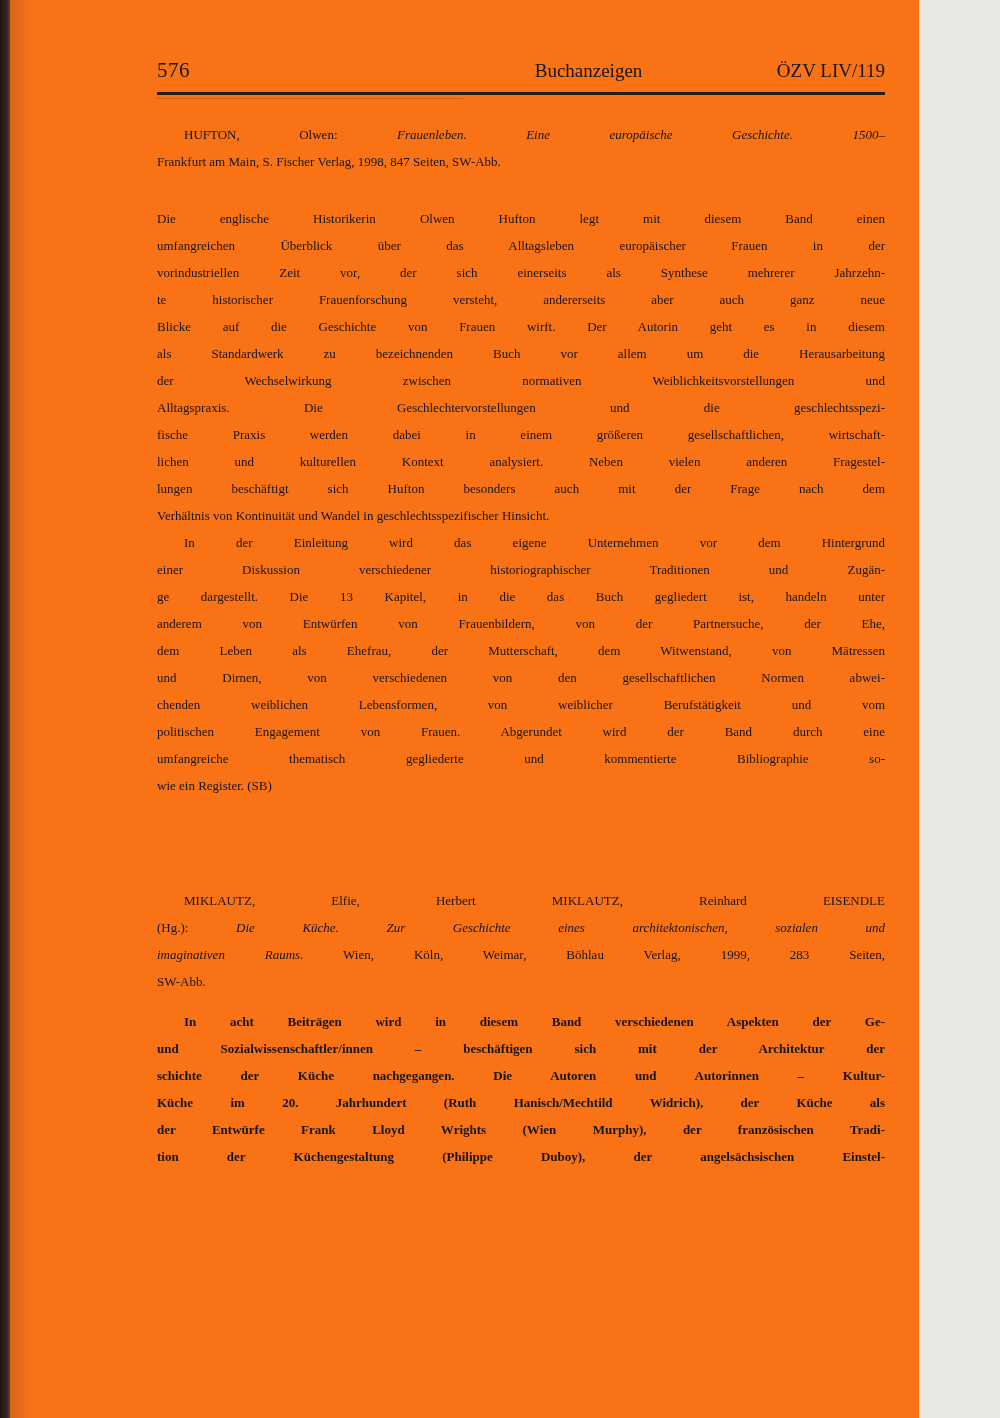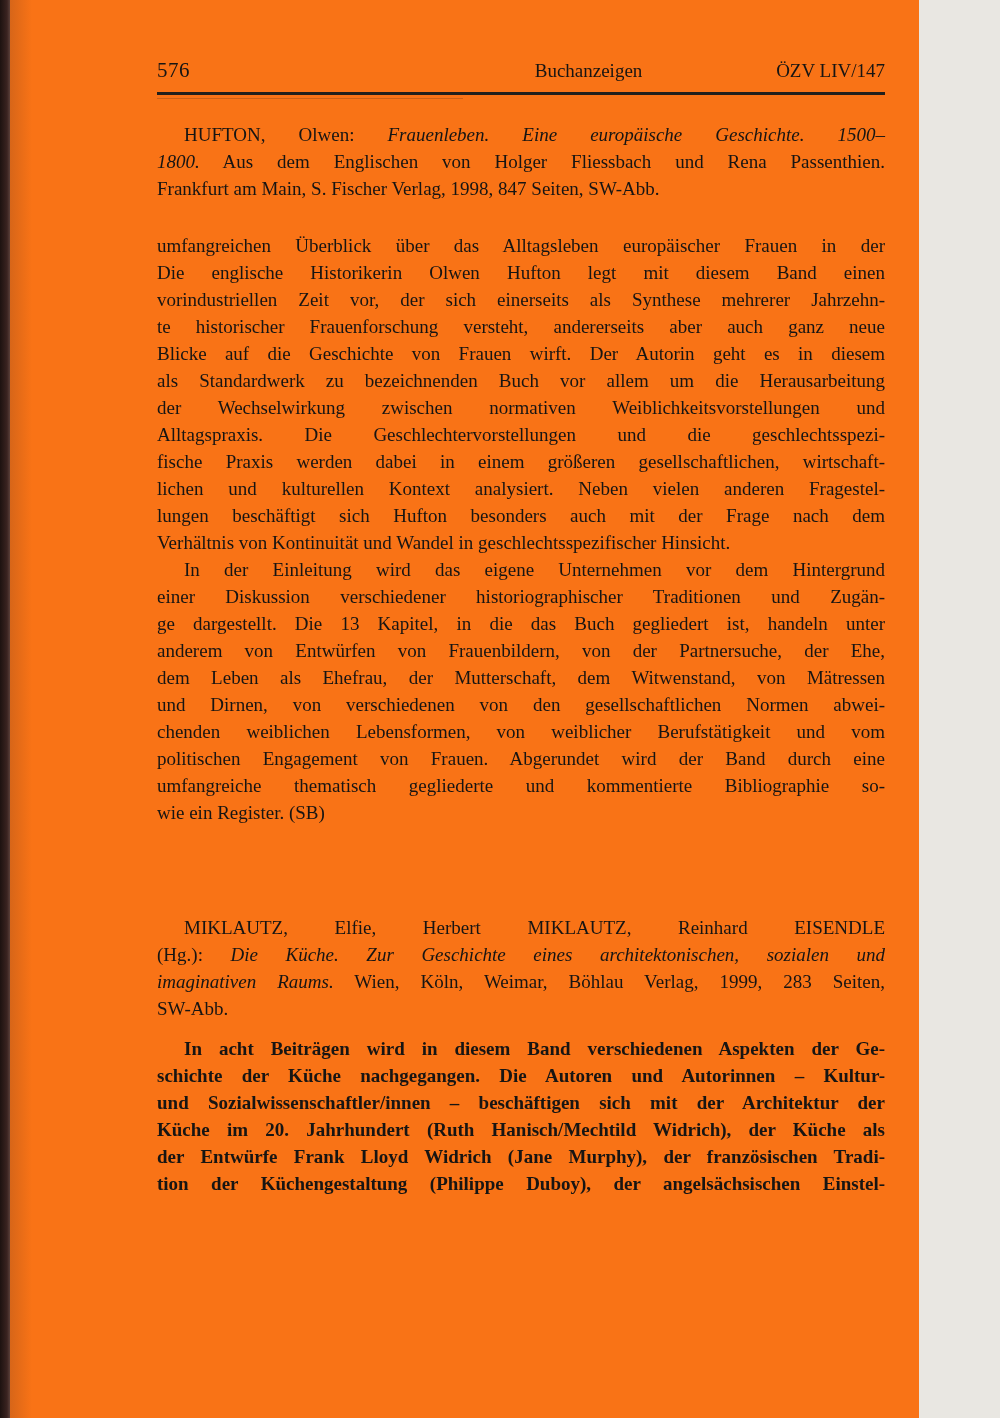--- a/index.html
+++ b/index.html
@@ -52,21 +52,21 @@
     margin-top: 9px;
     height: 0;
     border-top: 3px solid #211f1c;
   }
   .rule-echo {
     margin-top: 3px;
     height: 1px;
     background: rgba(40,38,34,0.22);
     width: 42%;
   }
-  .body-text { font-size: 19px; line-height: 27px; }
+  .body-text { font-size: 13px; line-height: 27px; }
   .citation { margin-top: 22px; }
   .para-first { margin-top: 30px; }
   .para-follow { margin-top: 0; }
   .entry-2 { margin-top: 88px; }
   .entry-2 .para-first { margin-top: 13px; font-weight: bold; }
   .line {
     text-align: justify;
     text-align-last: justify;
     white-space: normal;
   }
@@ -80,35 +80,34 @@
 <div class="page">
   <div class="spine"></div>
   <div class="spine-shadow"></div>
   <div class="scan-artifact"></div>
 
   <div class="content">
 
     <div class="header">
       <span class="pnum">576</span>
       <span class="ptitle">Buchanzeigen</span>
-      <span class="pref">ÖZV LIV/147</span>
+      <span class="pref">ÖZV LIV/119</span>
     </div>
     <div class="rule"></div>
     <div class="rule-echo"></div>
 
     <section class="entry body-text">
       <div class="citation">
         <div class="line ind"><span>HUFTON, Olwen: </span><span class="it">Frauenleben. Eine europäische Geschichte. 1500–</span><span></span></div>
-        <div class="line"><span></span><span class="it">1800.</span><span> Aus dem Englischen von Holger Fliessbach und Rena Passenthien.</span></div>
         <div class="line endp"><span>Frankfurt am Main, S. Fischer Verlag, 1998, 847 Seiten, SW-Abb.</span><span class="it"></span><span></span></div>
       </div>
 
       <div class="para para-first">
+        <div class="line">Die englische Historikerin Olwen Hufton legt mit diesem Band einen</div>
         <div class="line">umfangreichen Überblick über das Alltagsleben europäischer Frauen in der</div>
-        <div class="line">Die englische Historikerin Olwen Hufton legt mit diesem Band einen</div>
         <div class="line">vorindustriellen Zeit vor, der sich einerseits als Synthese mehrerer Jahrzehn-</div>
         <div class="line">te historischer Frauenforschung versteht, andererseits aber auch ganz neue</div>
         <div class="line">Blicke auf die Geschichte von Frauen wirft. Der Autorin geht es in diesem</div>
         <div class="line">als Standardwerk zu bezeichnenden Buch vor allem um die Herausarbeitung</div>
         <div class="line">der Wechselwirkung zwischen normativen Weiblichkeitsvorstellungen und</div>
         <div class="line">Alltagspraxis. Die Geschlechtervorstellungen und die geschlechtsspezi-</div>
         <div class="line">fische Praxis werden dabei in einem größeren gesellschaftlichen, wirtschaft-</div>
         <div class="line">lichen und kulturellen Kontext analysiert. Neben vielen anderen Fragestel-</div>
         <div class="line">lungen beschäftigt sich Hufton besonders auch mit der Frage nach dem</div>
         <div class="line endp">Verhältnis von Kontinuität und Wandel in geschlechtsspezifischer Hinsicht.</div>
@@ -131,22 +130,22 @@
     <section class="entry entry-2 body-text">
       <div class="citation">
         <div class="line ind"><span>MIKLAUTZ, Elfie, Herbert MIKLAUTZ, Reinhard EISENDLE</span><span class="it"></span><span></span></div>
         <div class="line"><span>(Hg.): </span><span class="it">Die Küche. Zur Geschichte eines architektonischen, sozialen und</span><span></span></div>
         <div class="line"><span></span><span class="it">imaginativen Raums.</span><span> Wien, Köln, Weimar, Böhlau Verlag, 1999, 283 Seiten,</span></div>
         <div class="line endp"><span>SW-Abb.</span><span class="it"></span><span></span></div>
       </div>
 
       <div class="para para-first">
         <div class="line ind">In acht Beiträgen wird in diesem Band verschiedenen Aspekten der Ge-</div>
+        <div class="line">und Sozialwissenschaftler/innen – beschäftigen sich mit der Architektur der</div>
         <div class="line">schichte der Küche nachgegangen. Die Autoren und Autorinnen – Kultur-</div>
-        <div class="line">und Sozialwissenschaftler/innen – beschäftigen sich mit der Architektur der</div>
         <div class="line">Küche im 20. Jahrhundert (Ruth Hanisch/Mechtild Widrich), der Küche als</div>
-        <div class="line">der Entwürfe Frank Lloyd Widrich (Jane Murphy), der französischen Tradi-</div>
+        <div class="line">der Entwürfe Frank Lloyd Wrights (Wien Murphy), der französischen Tradi-</div>
         <div class="line">tion der Küchengestaltung (Philippe Duboy), der angelsächsischen Einstel-</div>
       </div>
     </section>
 
   </div>
 </div>
 
 </body></html>

